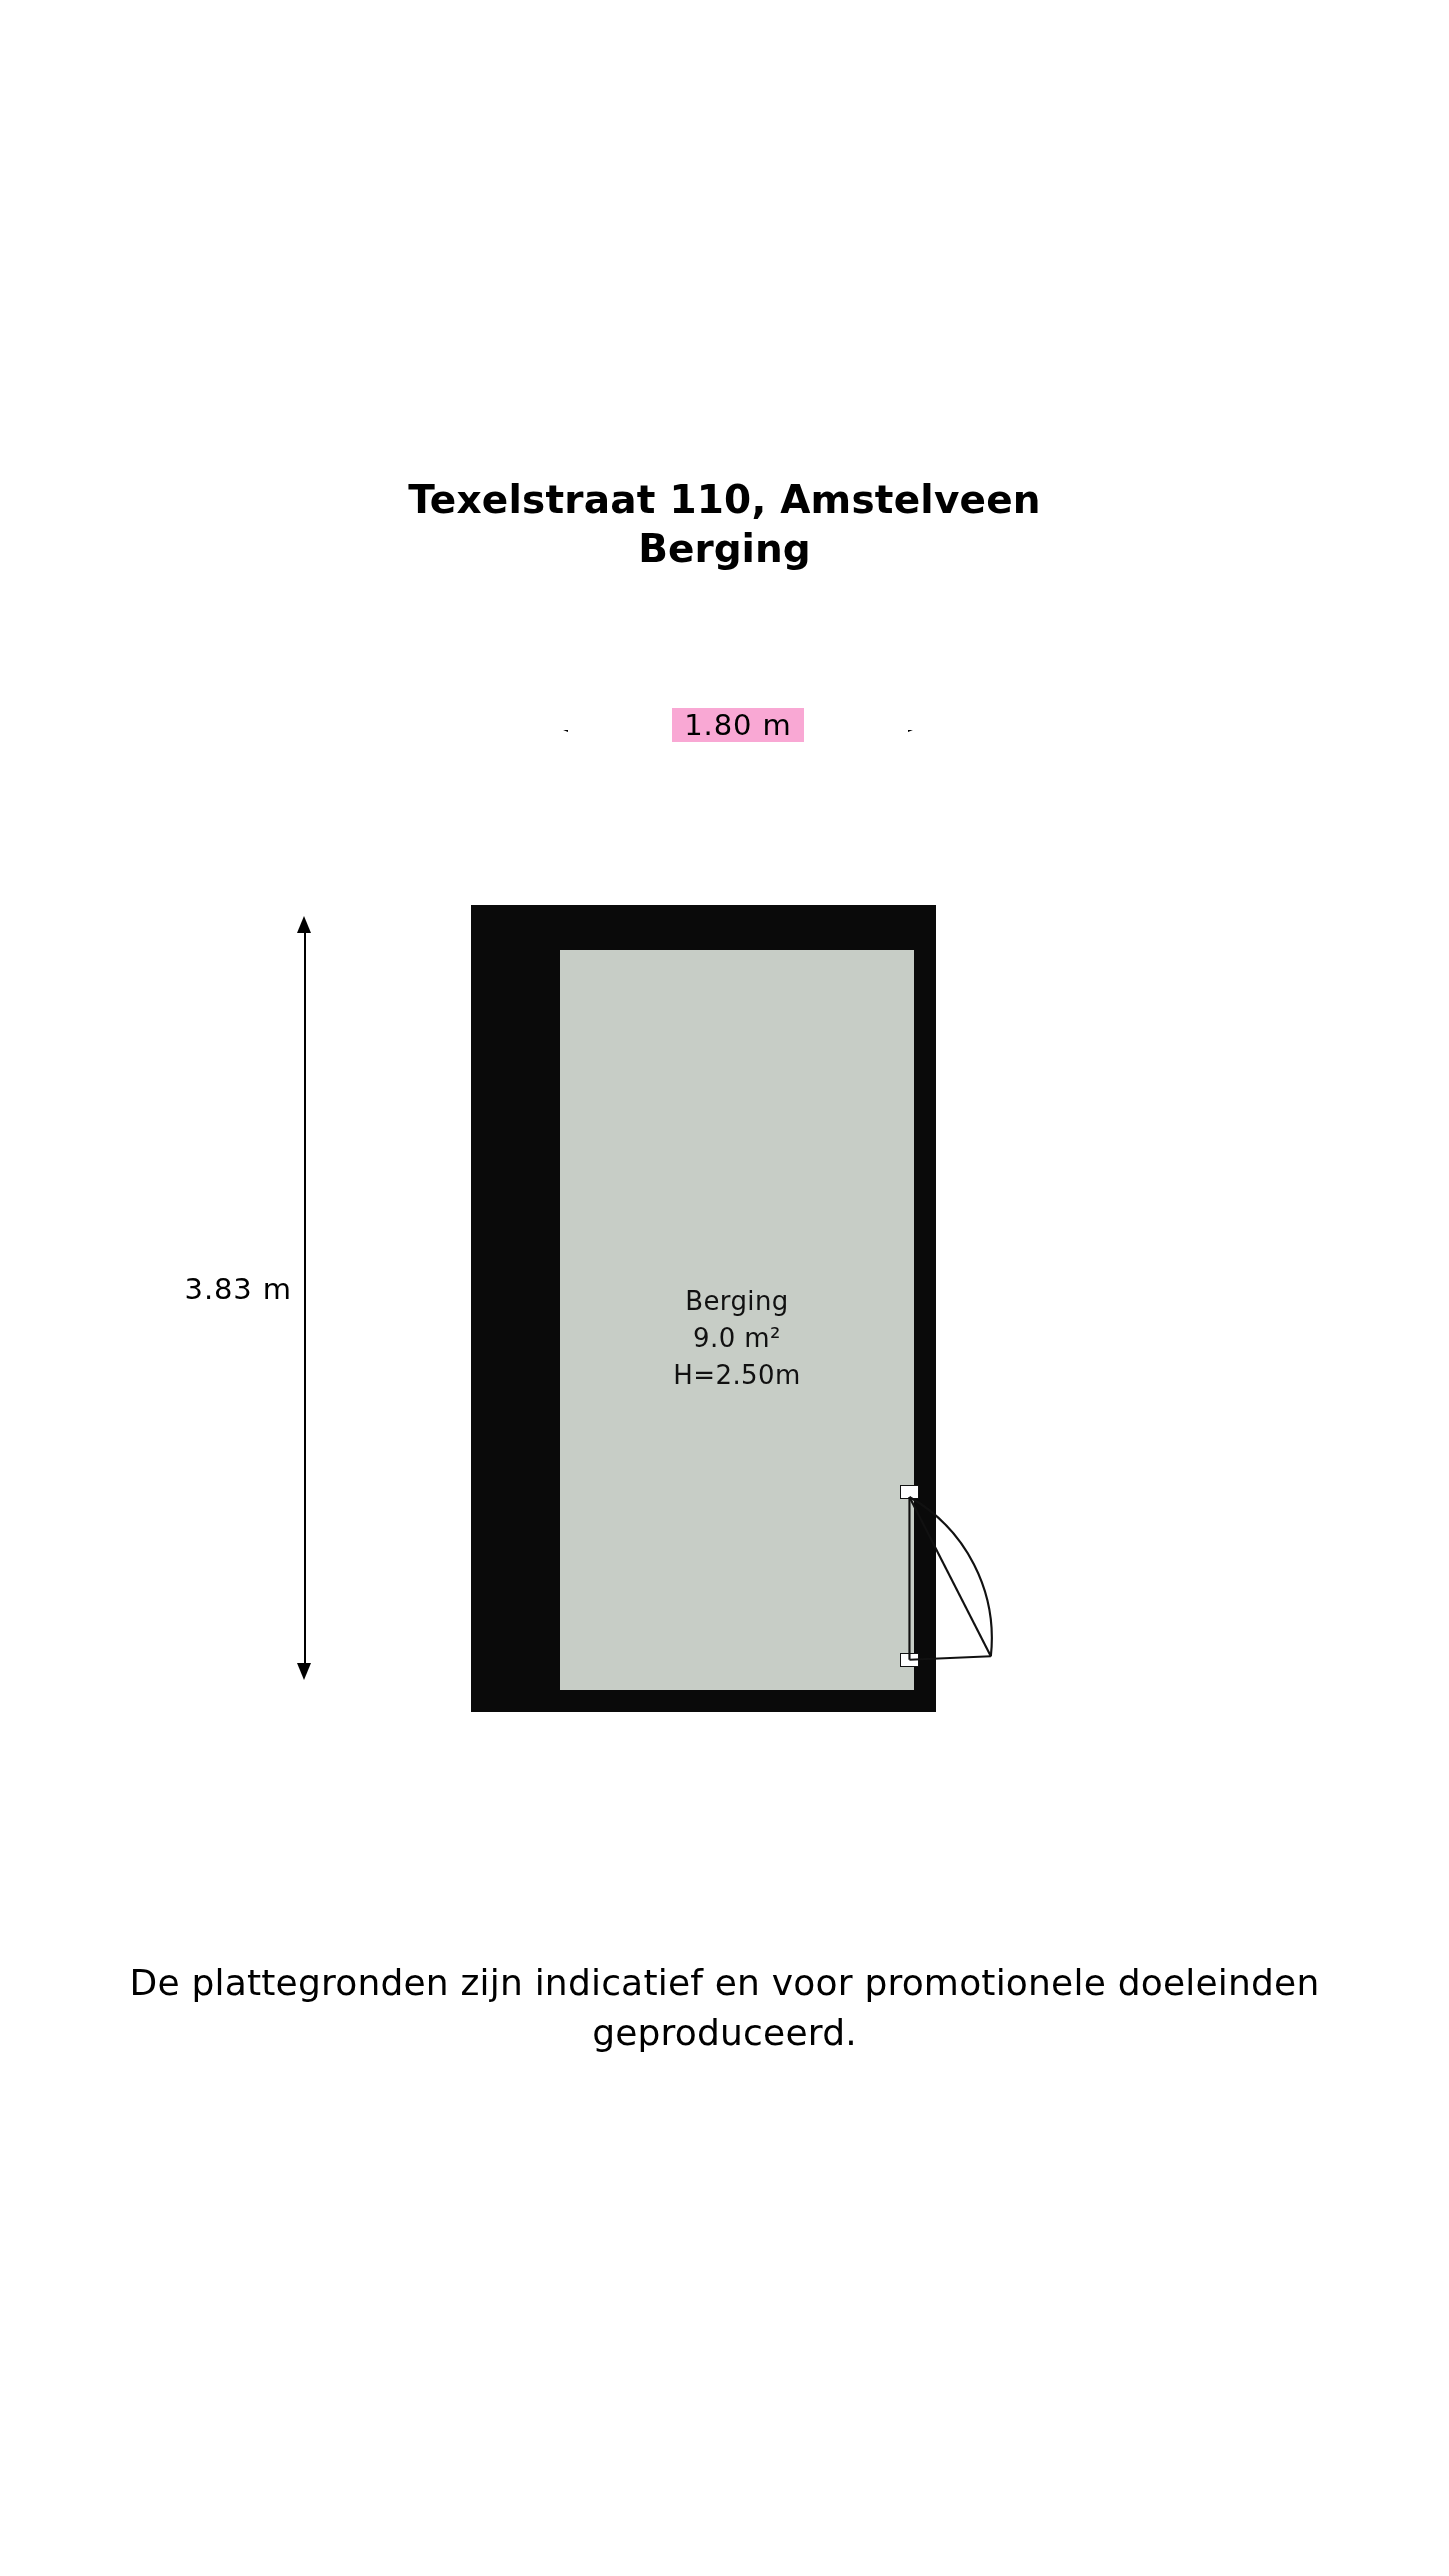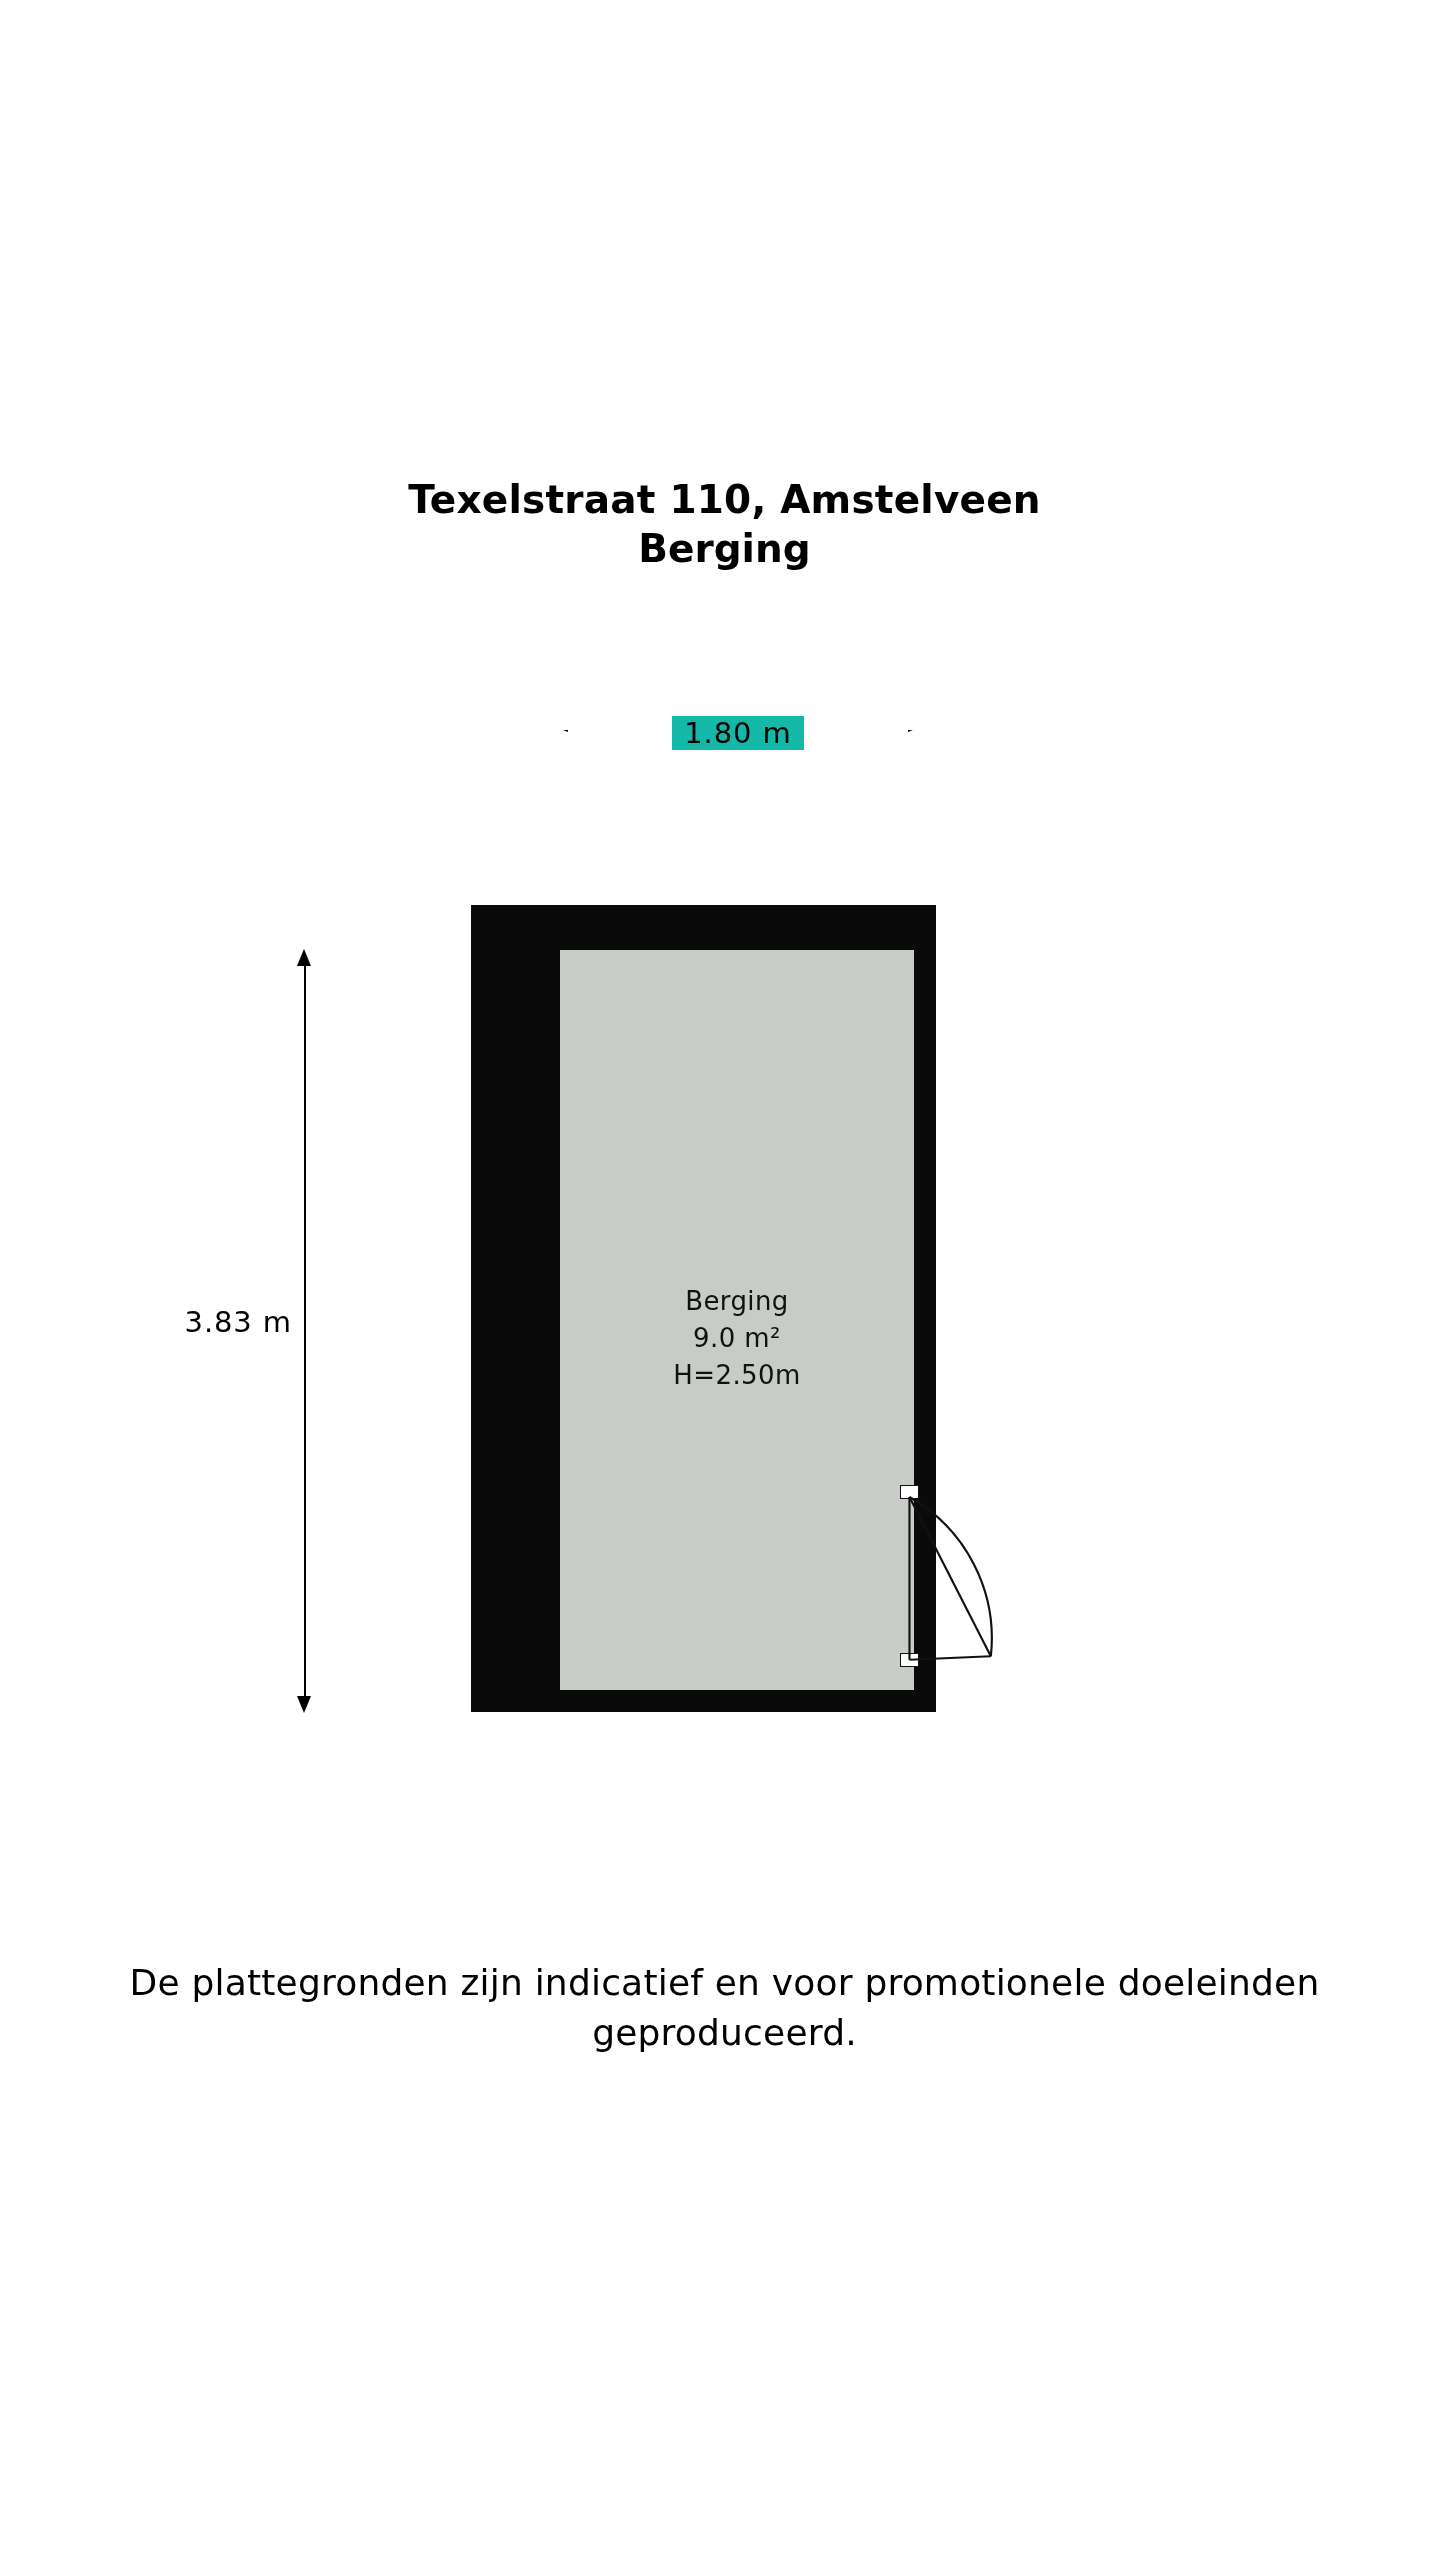--- a/index.html
+++ b/index.html
@@ -74,30 +74,30 @@
     position: absolute;
     top: 0;
     left: 0;
     width: 374px;
     text-align: center;
     font-size: 29px;
     letter-spacing: 0.9px;
     background: #fff;
   }
   .dim-top .label span {
-    background: #14b8a6;
+    background: #f9a8d4;
     padding: 0 12px;
     position: relative;
-    top: 20px;
+    top: 12px;
   }
 
   
   .dim-left {
     position: absolute;
-    top: 949px;
+    top: 916px;
     left: 249px;
     width: 258px;
     height: 764px;
   }
   .dim-left .line {
     position: absolute;
     left: 55px;
     top: 12px;
     width: 1.7px;
     height: 740px;

